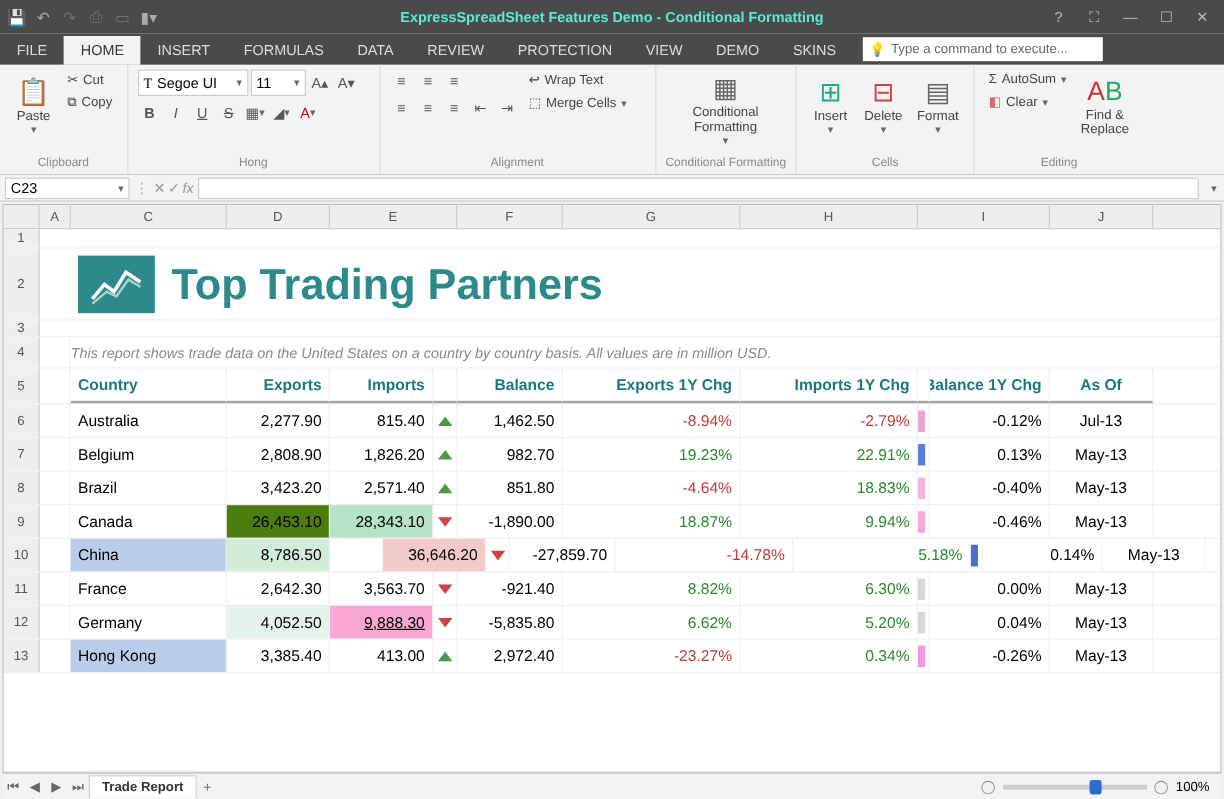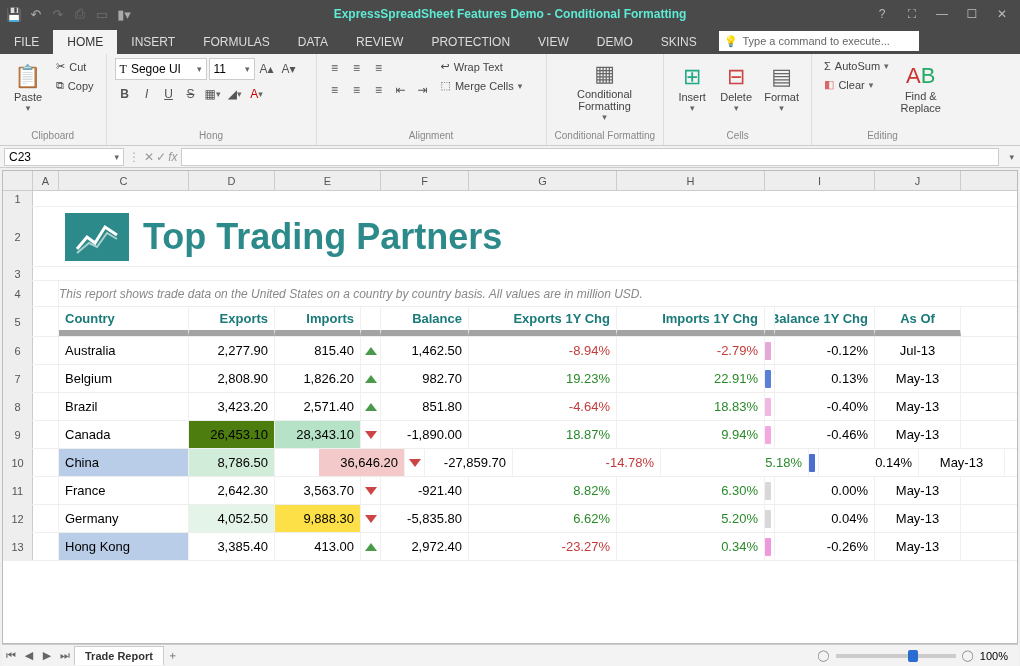--- a/index.html
+++ b/index.html
@@ -31,21 +31,21 @@
 .rib-stack { display: flex; flex-direction: column; gap: 2px; }
 .rib-row { display: flex; gap: 2px; align-items: center; }
 .rib-small { font-size: 11px; padding: 2px 4px; cursor: pointer; display: flex; align-items: center; gap: 4px; color: #444; }
 .rib-combo { height: 22px; border: 1px solid #ccc; background: #fff; font-size: 12px; padding: 0 4px; display: flex; align-items: center; gap: 4px; }
 .font-combo { width: 92px; }
 .size-combo { width: 46px; }
 .tiny-btn { width: 20px; height: 20px; display: flex; align-items: center; justify-content: center; border: 1px solid transparent; font-size: 12px; color: #555; cursor: pointer; }
 
 
 .formula-bar { height: 22px; background: #f3f3f3; border-bottom: 1px solid #ccc; display: flex; align-items: center; font-size: 12px; }
-.name-box { width: 120px; border: 1px solid #ccc; background: #fff; height: 18px; margin: 0 4px; padding: 0 4px; display: flex; align-items: center; justify-content: space-between; }
+.name-box { width: 104px; border: 1px solid #ccc; background: #fff; height: 18px; margin: 0 4px; padding: 0 4px; display: flex; align-items: center; justify-content: space-between; }
 .fx-icons { display: flex; gap: 2px; padding: 0 4px; color: #999; }
 .fx-input { flex: 1; border: 1px solid #ccc; background: #fff; height: 18px; margin-right: 4px; }
 
 
 .sheet-container { position: absolute; top: 170px; left: 2px; right: 2px; bottom: 22px; background: #fff; overflow: hidden; border: 1px solid #bbb; }
 .col-headers { display: flex; height: 20px; background: #eee; border-bottom: 1px solid #ccc; position: sticky; top: 0; }
 .row-header { width: 30px; background: #eee; border-right: 1px solid #ccc; text-align: center; font-size: 11px; color: #555; display: flex; align-items: center; justify-content: center; }
 .col-header { border-right: 1px solid #ccc; text-align: center; font-size: 11px; color: #555; display: flex; align-items: center; justify-content: center; }
 .grid-body { position: absolute; top: 20px; left: 0; right: 0; bottom: 0; overflow: auto; }
 .grid-row { display: flex; border-bottom: 1px solid #eee; }
@@ -61,35 +61,35 @@
 .w-icon { width: 20px; justify-content: center; padding: 0; }
 .w-F { width: 88px; }
 .w-G { width: 148px; }
 .w-H { width: 148px; }
 .w-Ibar { width: 10px; padding: 0; }
 .w-I { width: 100px; }
 .w-J { width: 86px; }
 
 .title-row .cell { font-size: 36px; font-weight: 600; color: #2d8a8a; border-right: none; }
 .subtitle { font-size: 12px; font-style: italic; color: #888; padding: 6px 0 6px 0; }
-.th-cell { font-weight: 700; color: #1a7a7a; border-bottom: 6px solid #a3a3a3; }
+.th-cell { font-weight: 700; color: #1a7a7a; border-bottom: 2px solid #a3a3a3; }
 
 .neg { color: #c43b3b; }
 .pos-g { color: #2a8a2a; }
 
 .logo-box { width: 64px; height: 48px; background: #2d8a8a; display: flex; align-items: center; justify-content: center; margin-right: 14px; }
 .logo-box svg { width: 44px; height: 36px; }
 
 .country-blue { background: #b9cde8; }
 .exp-g1 { background: #4d7c0f; }
 .exp-g2 { background: #d1edd9; }
 .exp-g3 { background: #e4f4e9; }
 .imp-g1 { background: #b6e2c7; }
 .imp-r1 { background: #f4c9c9; margin-left: 44px; }
-.imp-r2 { background: #fde047; }
+.imp-r2 { background: #f9a8d4; text-decoration: underline; }
 
 .tri-up { width: 0; height: 0; border-left: 6px solid transparent; border-right: 6px solid transparent; border-bottom: 8px solid #4a9a4a; }
 .tri-down { width: 0; height: 0; border-left: 6px solid transparent; border-right: 6px solid transparent; border-top: 8px solid #c44; }
 
 .balbar { width: 6px; height: 18px; border-radius: 1px; }
 
 
 .sheet-tabs { position: absolute; bottom: 0; left: 2px; right: 2px; height: 22px; background: #f3f3f3; border-top: 1px solid #ccc; display: flex; align-items: center; font-size: 11px; }
 .nav-btn { width: 18px; text-align: center; color: #666; cursor: pointer; }
 .sheet-tab { padding: 3px 10px; background: #fff; border: 1px solid #ccc; border-bottom: none; font-weight: 600; color: #333; }

